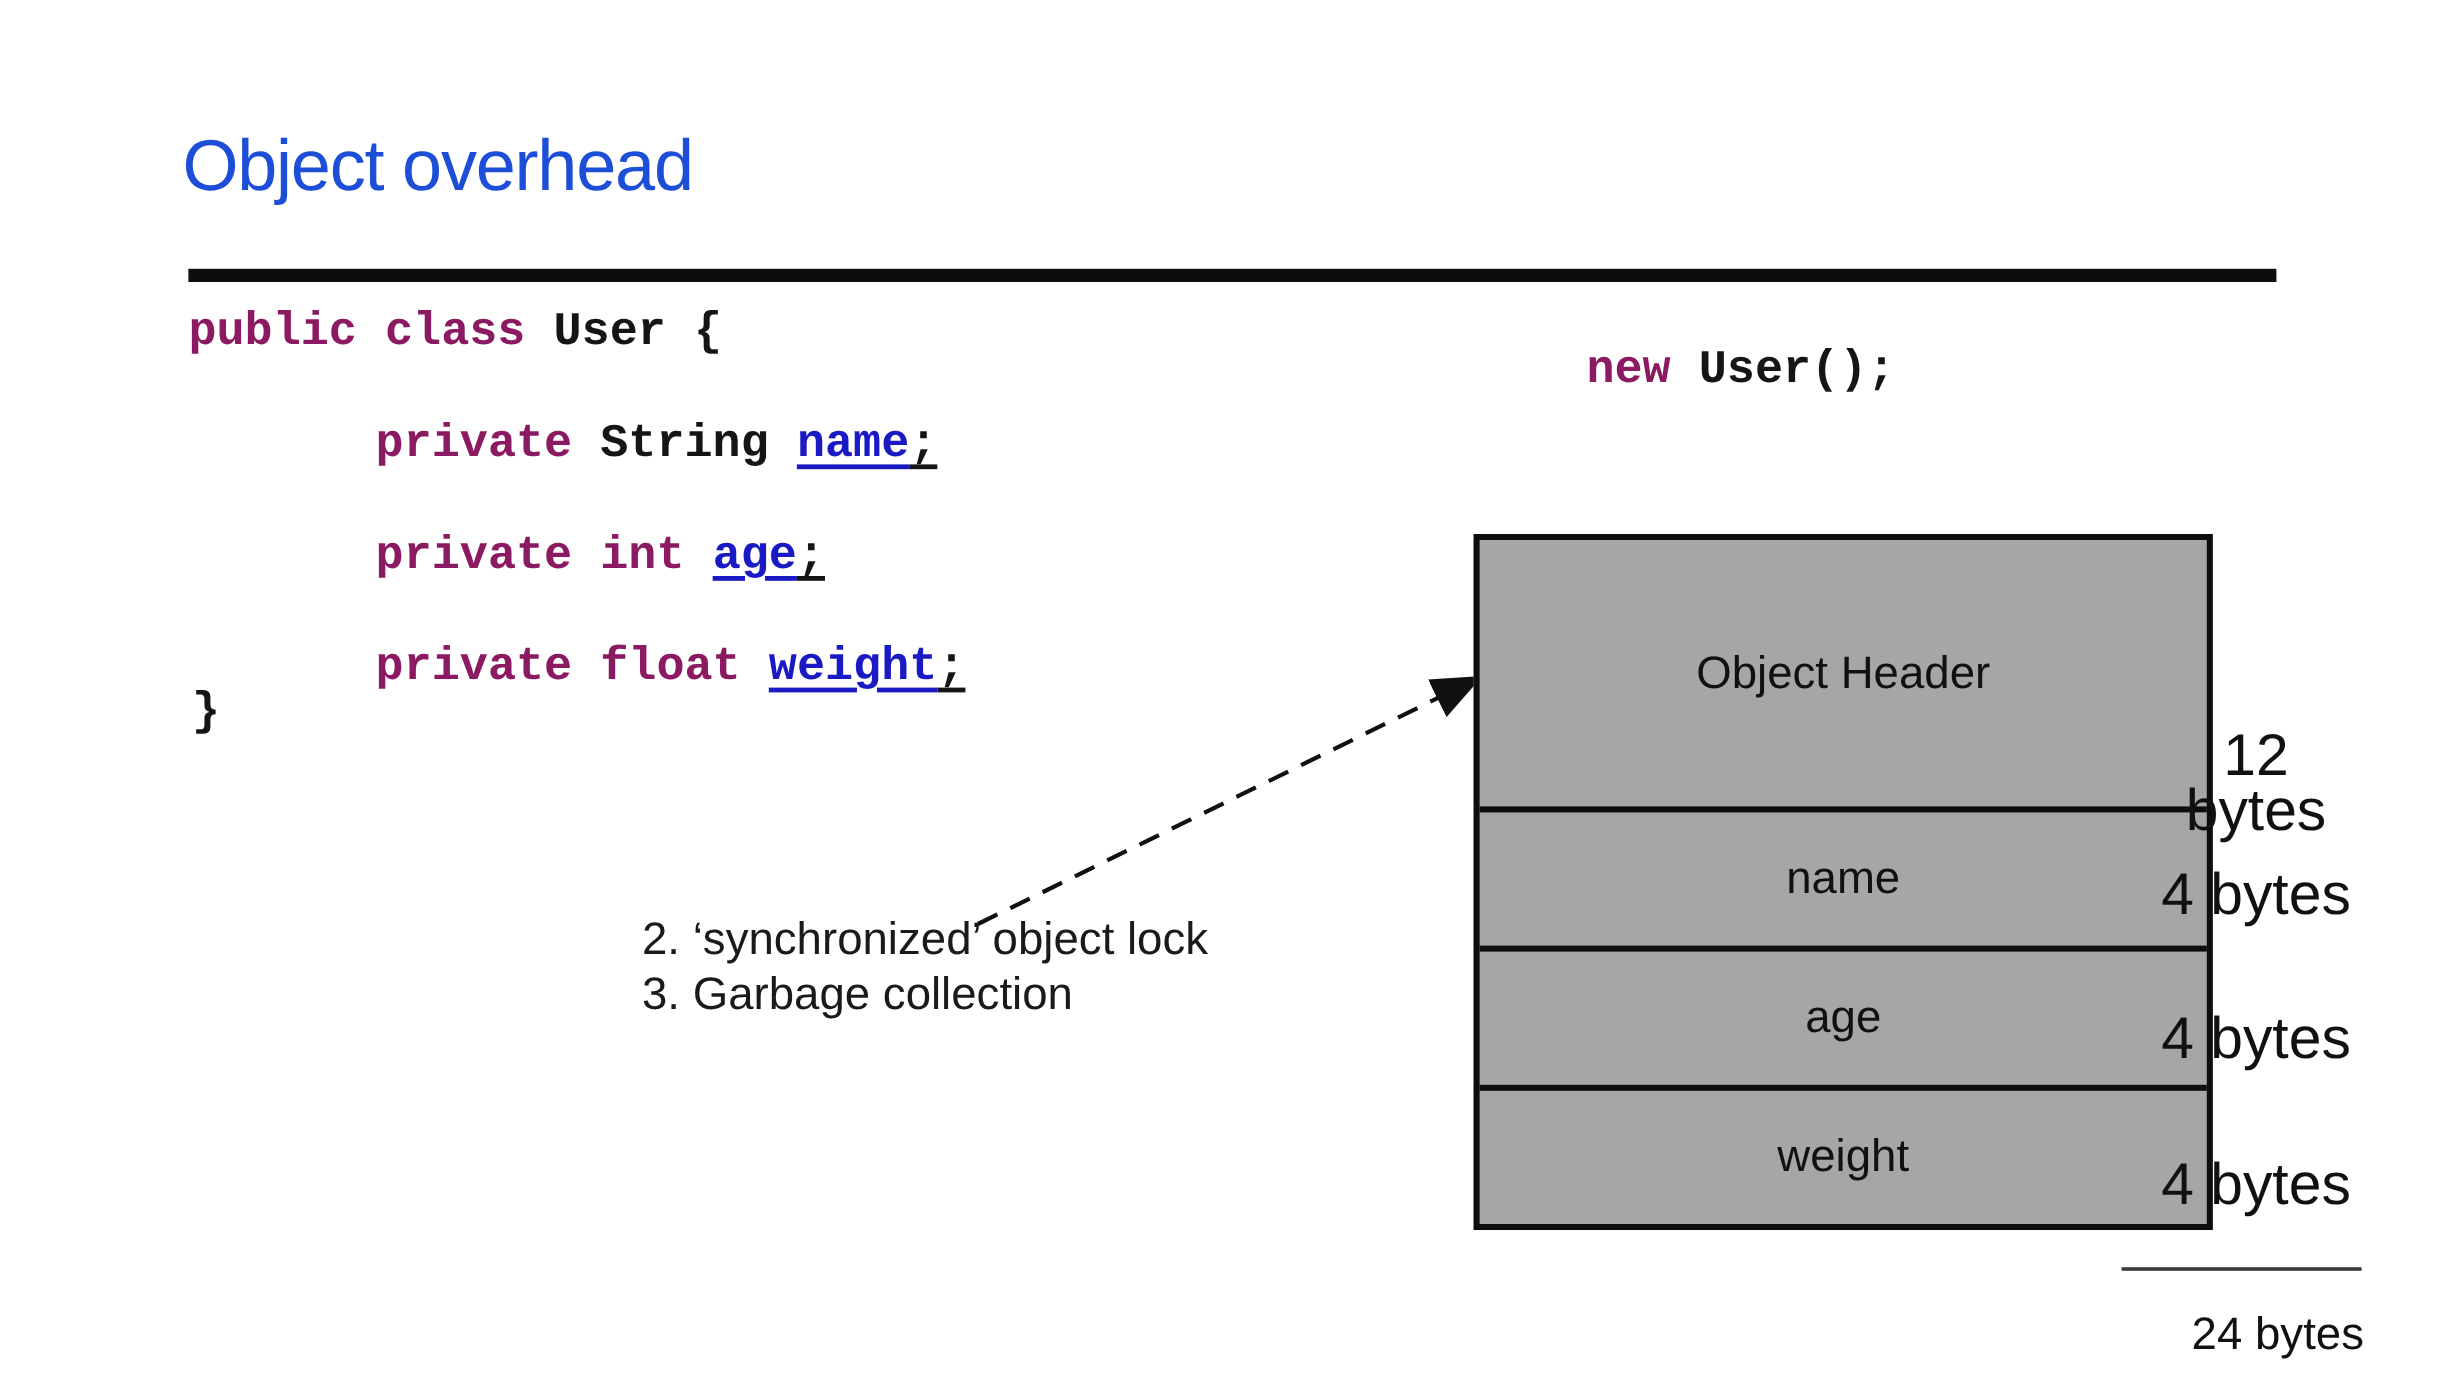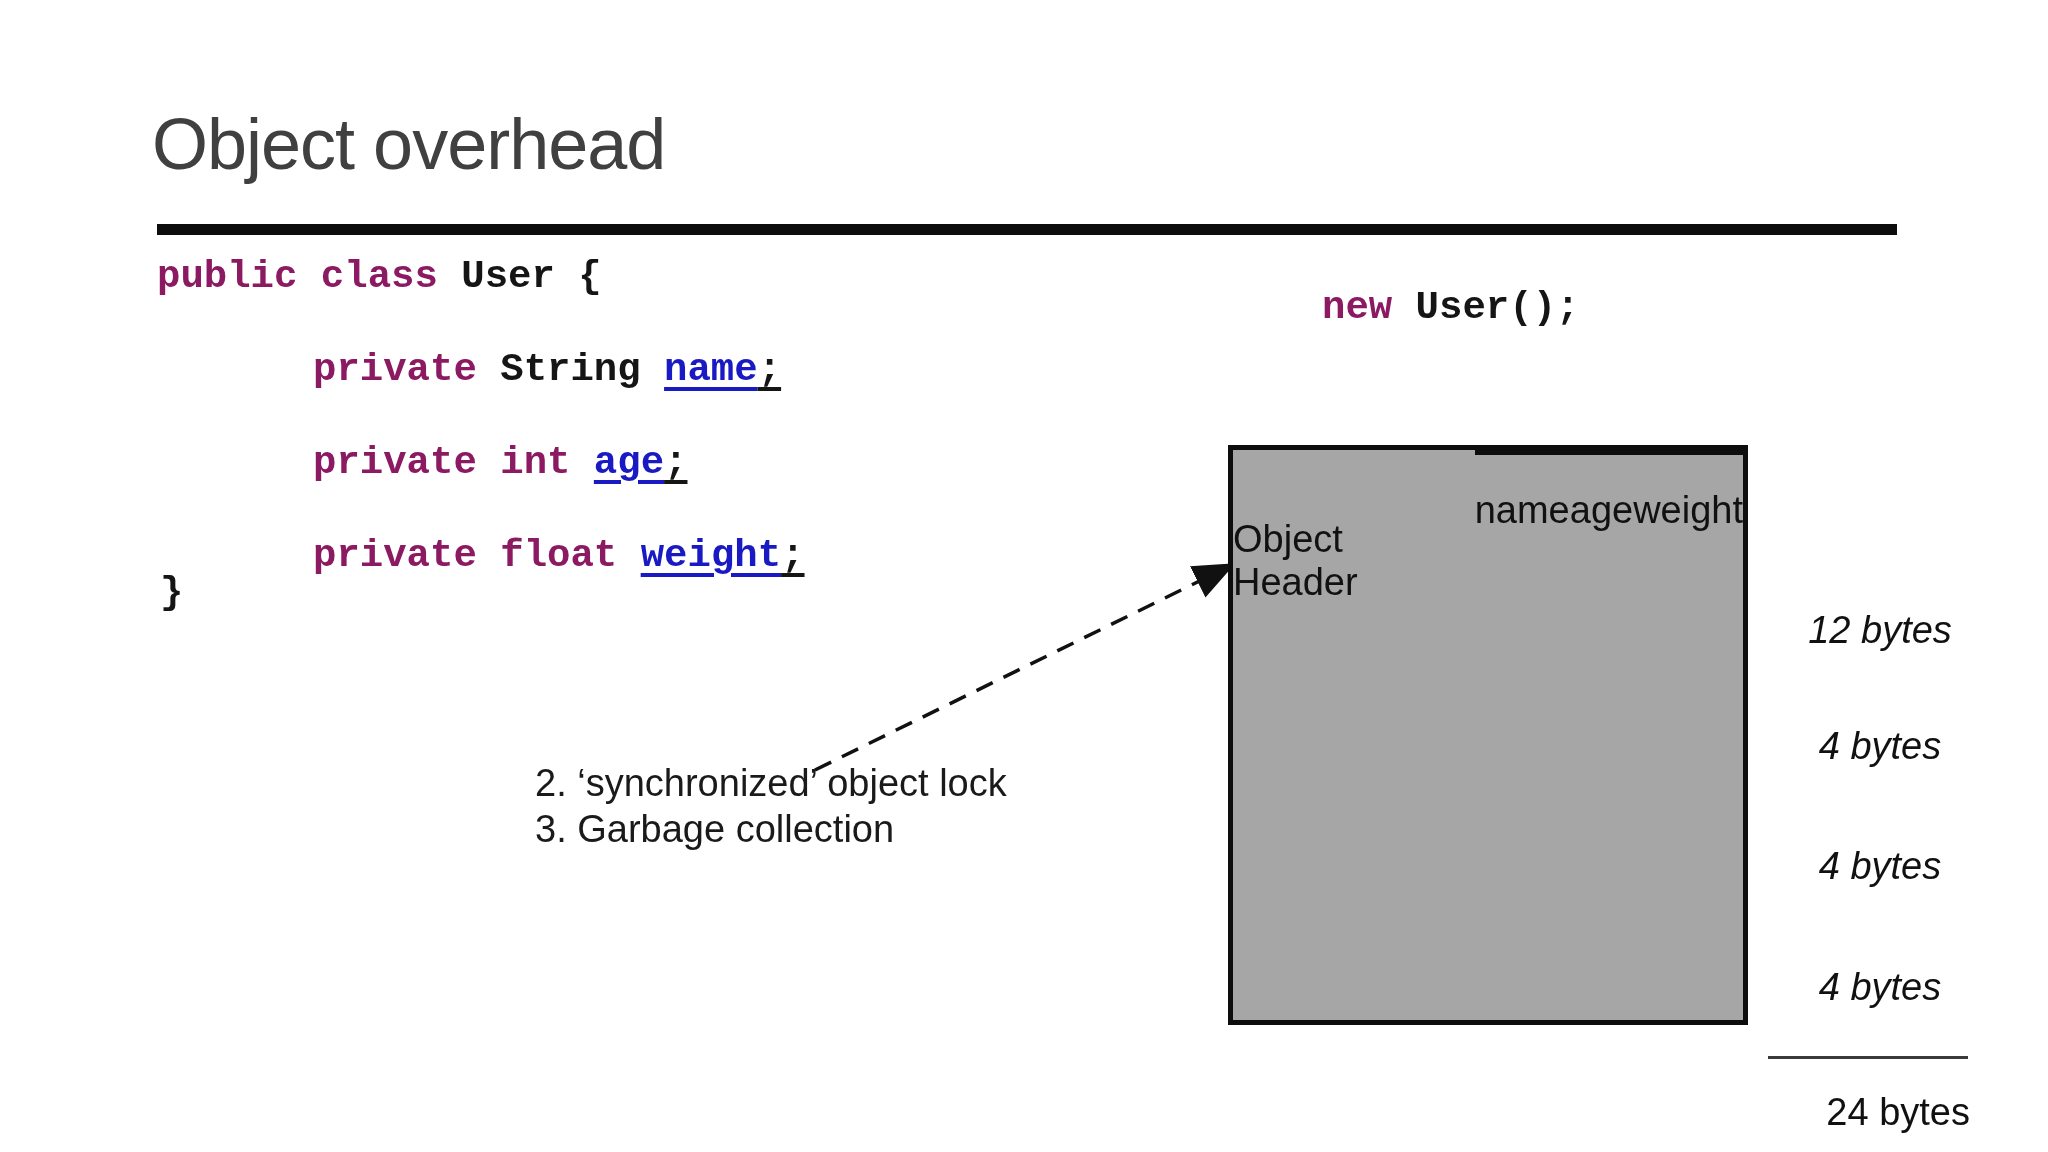--- a/index.html
+++ b/index.html
@@ -2,48 +2,48 @@
 <html><head>
 <meta charset="utf-8">
 <style>
   html,body{
     margin:0;padding:0;width:2048px;height:1152px;background:#ffffff;
     font-family:"Liberation Sans",sans-serif;overflow:hidden;
   }
   .abs{position:absolute;}
   
   .title{
-    left:152px;top:106px;font-size:72px;line-height:1.08;color:#404040;
+    left:152px;top:106px;font-size:60px;line-height:1.08;color:#1d4ed8;
     letter-spacing:-1px;white-space:nowrap;
   }
   .title-rule{left:157px;top:224px;width:1740px;height:11px;background:#0d0d0d;}
   
   .code{
     font-family:"Liberation Mono","DejaVu Sans Mono",monospace;
     font-weight:700;font-size:39px;line-height:48px;white-space:pre;color:#151515;
   }
   .tok-k{color:#8b1a62;}
   .tok-p{color:#151515;}
   .tok-f{color:#1a1ac4;text-decoration:underline;text-decoration-thickness:4px;text-underline-offset:7px;}
   .tok-s{color:#151515;text-decoration:underline;text-decoration-thickness:4px;text-underline-offset:7px;}
   
   .overhead{left:535px;top:760px;font-size:38px;line-height:46px;color:#1a1a1a;}
   .overhead .head{font-weight:700;color:#c00000;}
   
   .membox{
-    left:1228px;top:445px;width:520px;height:580px;background:#a6a6a6;
-    border:5px solid #0d0d0d;box-sizing:border-box;display:flex;
+    left:1228px;top:445px;width:616px;height:580px;background:#a6a6a6;
+    border:5px solid #0d0d0d;box-sizing:border-box;display:flex;flex-direction:column;
   }
   .memrow{
     display:flex;align-items:center;justify-content:center;
     font-size:38px;color:#111;border-top:5px solid #0d0d0d;box-sizing:content-box;
   }
   .memrow.first{border-top:none;height:222px;}
   .memrow.small{height:111px;}
-  .bytes{left:1790px;width:180px;text-align:center;font-size:38px;line-height:46px;color:#111;font-style:italic;}
+  .bytes{left:1790px;width:180px;text-align:center;font-size:49px;line-height:46px;color:#111;}
   .total-rule{left:1768px;top:1056px;width:200px;height:0;border-top:3px solid #3a3a3a;}
   .total-label{left:1790px;top:1089px;width:180px;text-align:right;font-size:38px;line-height:46px;color:#111;}
 </style>
 </head>
 <body>
 
 <div class="abs title">Object overhead</div>
 <div class="abs title-rule"></div>
 
 <div class="abs code" style="left:157px;top:253px"><span class="tok-k">public</span><span class="tok-p"> </span><span class="tok-k">class</span><span class="tok-p"> User {</span></div>

